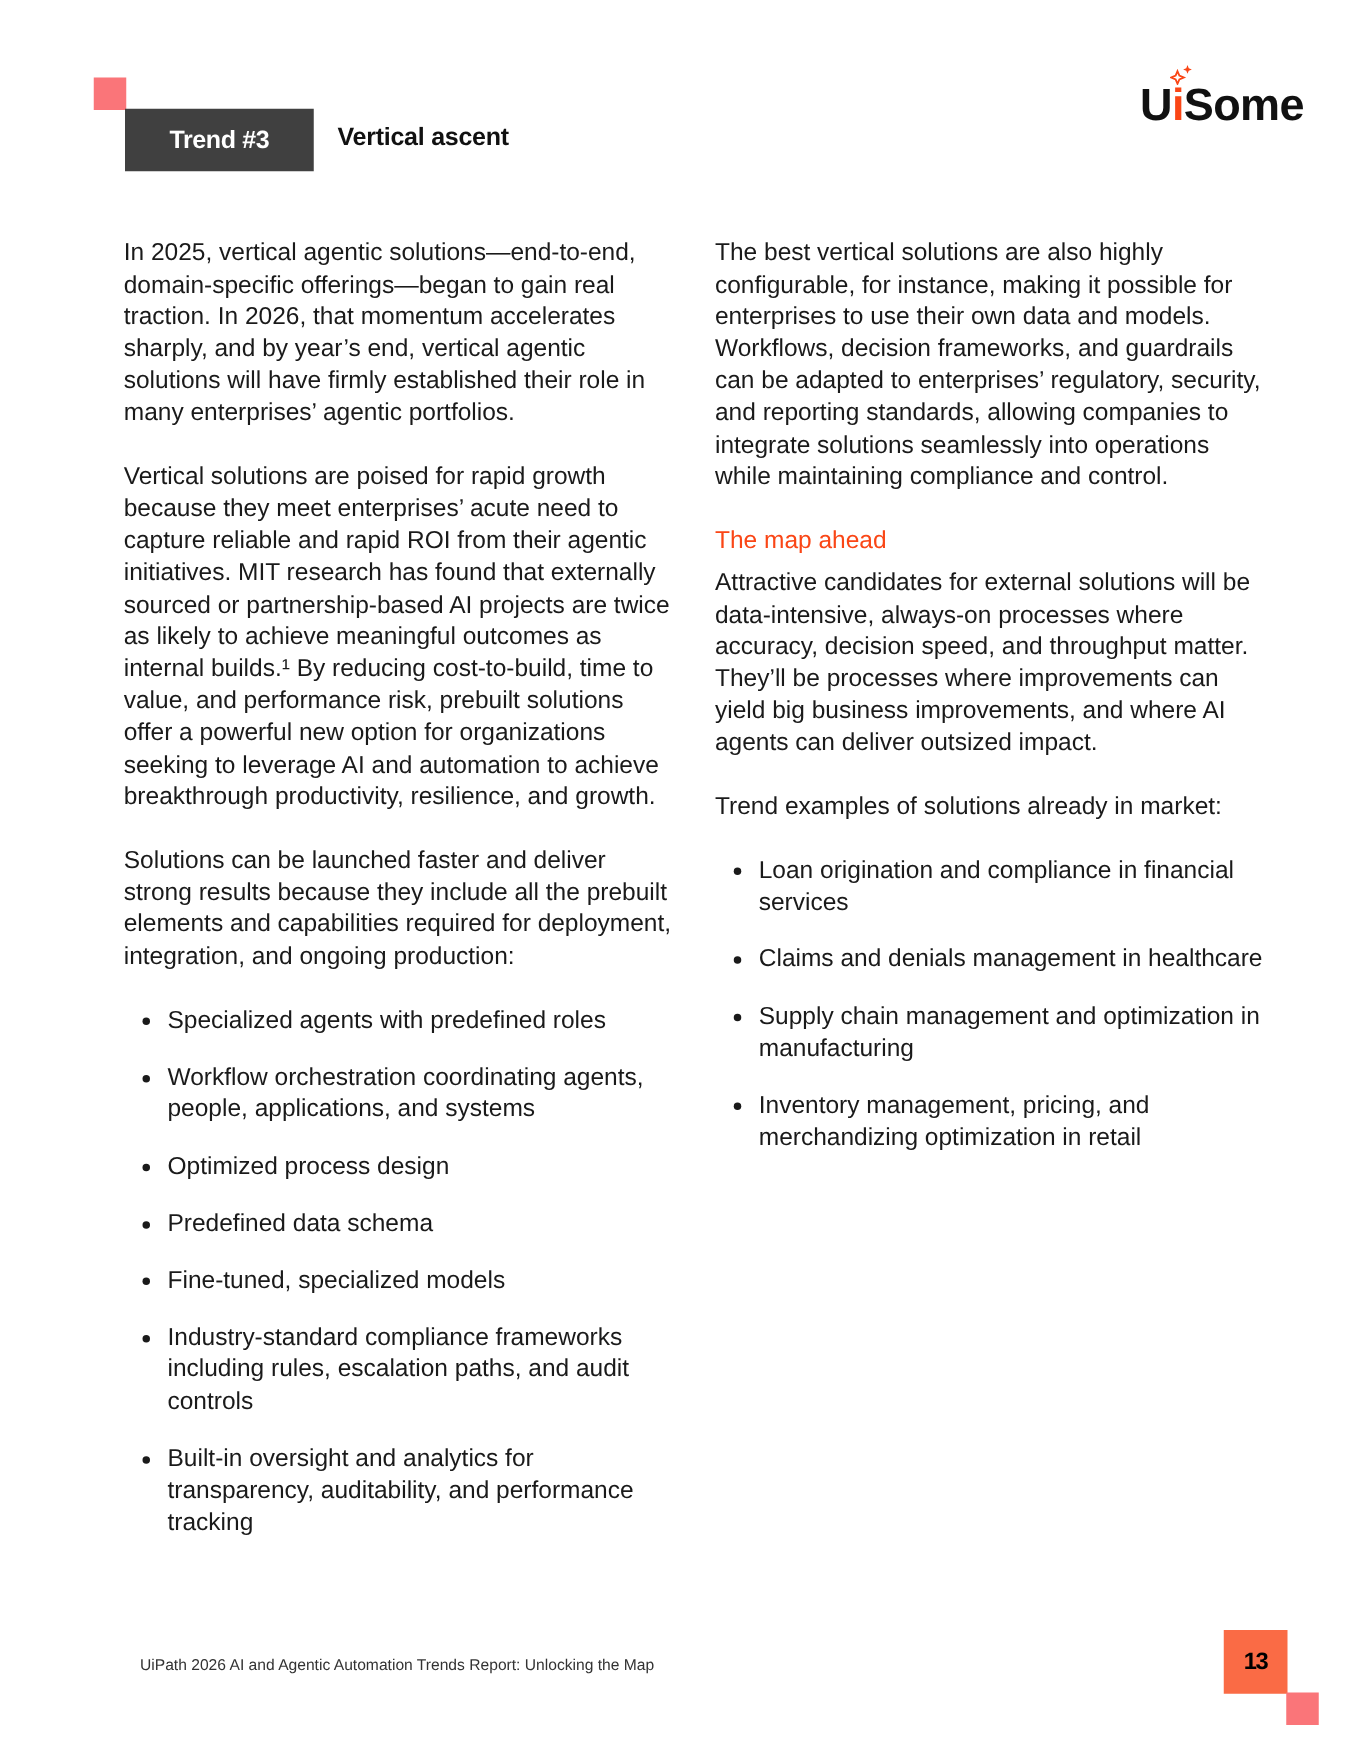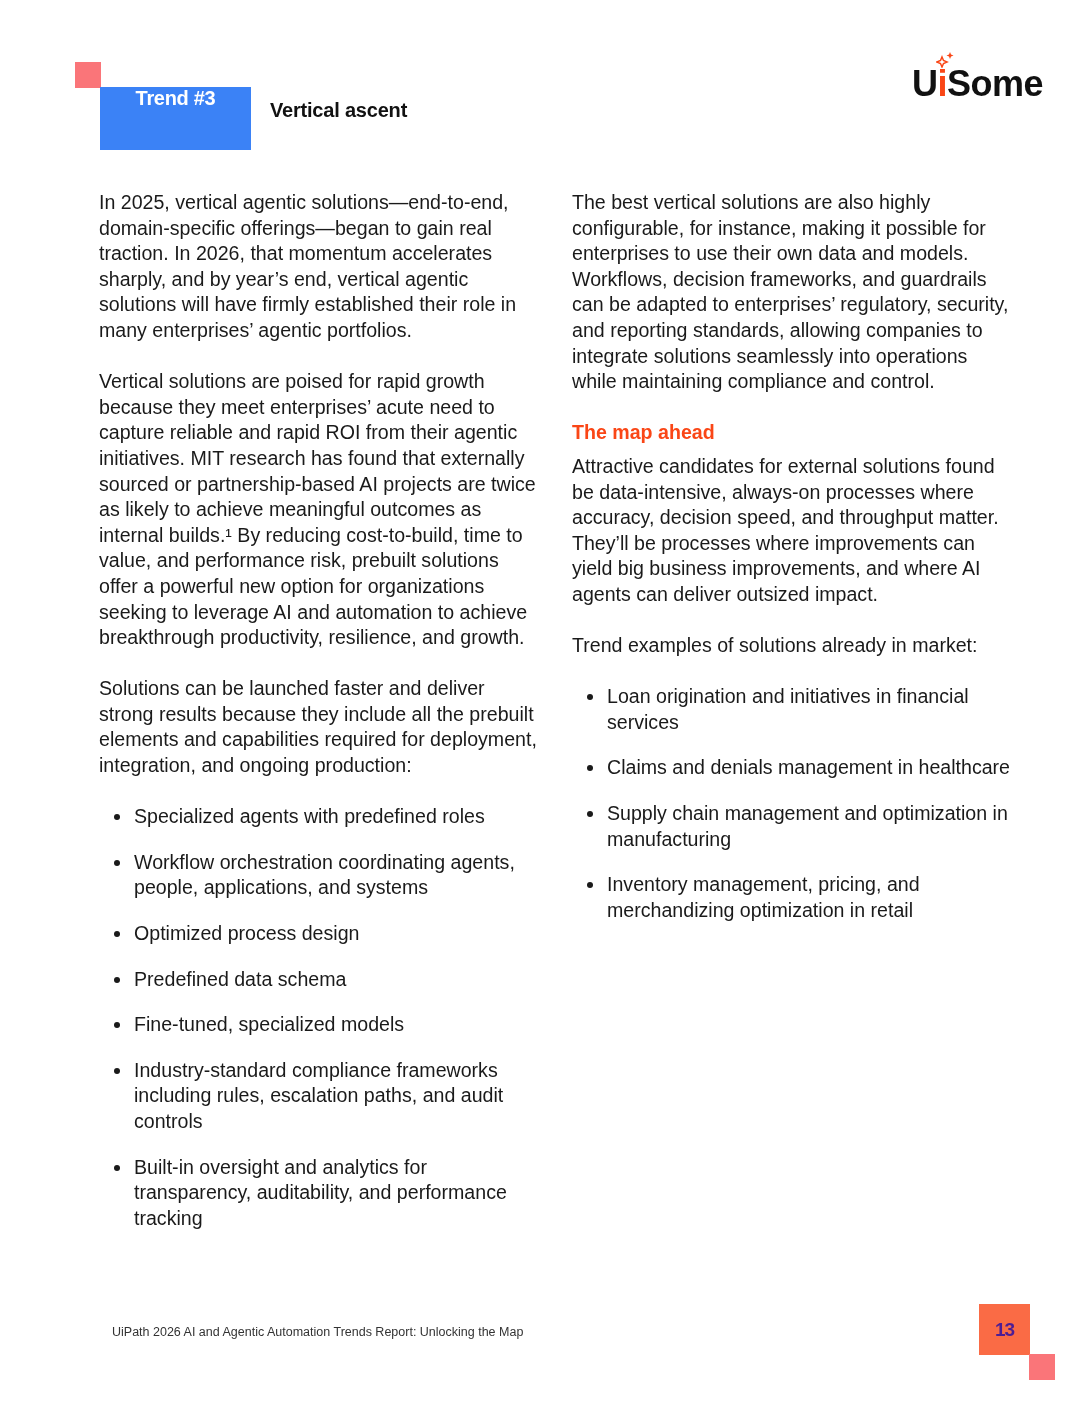--- a/index.html
+++ b/index.html
@@ -3,51 +3,51 @@
   <meta charset="utf-8">
   <style>
     html, body { margin: 0; padding: 0; background: #ffffff; }
     body {
       width: 1080px; height: 1404px; position: relative; overflow: hidden;
       font-family: "Liberation Sans", "DejaVu Sans", sans-serif;
       color: #1a1a1a;
     }
     .deco-sq-top { position: absolute; left: 75px; top: 62px; width: 26px; height: 26px; background: #fa7579; }
     .trend-badge {
-      position: absolute; left: 100px; top: 87px; width: 151px; height: 63px;
-      background: #3b82f6; color: #fff; font-weight: bold; font-size: 20px;
-      display: flex; justify-content: center; letter-spacing: -0.3px;
+      position: absolute; left: 100px; top: 87px; width: 151px; height: 50px;
+      background: #404040; color: #fff; font-weight: bold; font-size: 20px;
+      display: flex; align-items: center; justify-content: center; letter-spacing: -0.3px;
     }
     .trend-title {
       position: absolute; left: 270px; top: 99px; font-size: 20px; font-weight: bold;
       color: #111; letter-spacing: -0.2px;
     }
     .logo {
       position: absolute; left: 912px; top: 56px; height: 46px; display: flex; align-items: flex-end;
       font-weight: bold; font-size: 36px; color: #111; letter-spacing: -0.5px; line-height: 1;
     }
     .logo .i-wrap { position: relative; display: inline-block; color: #fa4616; }
     .logo .spark { position: absolute; left: -2px; top: -14px; width: 18px; height: 16px; }
     .col { position: absolute; top: 190px; font-size: 19.6px; line-height: 25.6px; color: #1a1a1a; }
     .col-left { left: 99px; width: 440px; }
     .col-right { left: 572px; width: 440px; }
     .col p { margin: 0 0 25.6px 0; }
-    .subhead { color: #fa4616; font-weight: bold; font-size: 19.6px; margin: 0 0 8px 0; }
+    .subhead { color: #fa4616; font-weight: normal; font-size: 19.6px; margin: 0 0 8px 0; }
     ul.bullets { margin: 0 0 0 0; padding: 0 0 0 35px; list-style: none; }
     ul.bullets li { position: relative; margin-top: 20px; }
     ul.bullets li::before {
       content: ""; position: absolute; left: -20px; top: 10px; width: 6px; height: 6px;
       border-radius: 50%; background: #1a1a1a;
     }
     .footer-text {
       position: absolute; left: 112px; top: 1325px; font-size: 12.5px; color: #333;
     }
     .page-num {
       position: absolute; left: 979px; top: 1304px; width: 51px; height: 51px;
-      background: #fa6b45; color: #4c1d95; font-weight: bold; font-size: 19px;
+      background: #fa6b45; color: #000000; font-weight: bold; font-size: 19px;
       display: flex; align-items: center; justify-content: center; letter-spacing: -1px;
     }
     .deco-sq-bottom { position: absolute; left: 1029px; top: 1354px; width: 26px; height: 26px; background: #fa7579; }
   </style>
 </head>
 <body>
 
 <div class="deco-sq-top"></div>
 <div class="trend-badge">
   <span>Trend #3</span>
@@ -74,24 +74,24 @@
     <li>Predefined data schema</li>
     <li>Fine-tuned, specialized models</li>
     <li>Industry-standard compliance frameworks including rules, escalation paths, and audit controls</li>
     <li>Built-in oversight and analytics for transparency, auditability, and performance tracking</li>
   </ul>
 </div>
 
 <div class="col col-right">
   <p>The best vertical solutions are also highly configurable, for instance, making it possible for enterprises to use their own data and models. Workflows, decision frameworks, and guardrails can be adapted to enterprises’ regulatory, security, and reporting standards, allowing companies to integrate solutions seamlessly into operations while maintaining compliance and control.</p>
   <div class="subhead">The map ahead</div>
-  <p>Attractive candidates for external solutions found be data-intensive, always-on processes where accuracy, decision speed, and throughput matter. They’ll be processes where improvements can yield big business improvements, and where AI agents can deliver outsized impact.</p>
+  <p>Attractive candidates for external solutions will be data-intensive, always-on processes where accuracy, decision speed, and throughput matter. They’ll be processes where improvements can yield big business improvements, and where AI agents can deliver outsized impact.</p>
   <p>Trend examples of solutions already in market:</p>
   <ul class="bullets">
-    <li>Loan origination and initiatives in financial services</li>
+    <li>Loan origination and compliance in financial services</li>
     <li>Claims and denials management in healthcare</li>
     <li>Supply chain management and optimization in manufacturing</li>
     <li>Inventory management, pricing, and merchandizing optimization in retail</li>
   </ul>
 </div>
 
 <div class="footer-text">UiPath 2026 AI and Agentic Automation Trends Report: Unlocking the Map</div>
 <div class="page-num">
   <span>13</span>
 </div>

